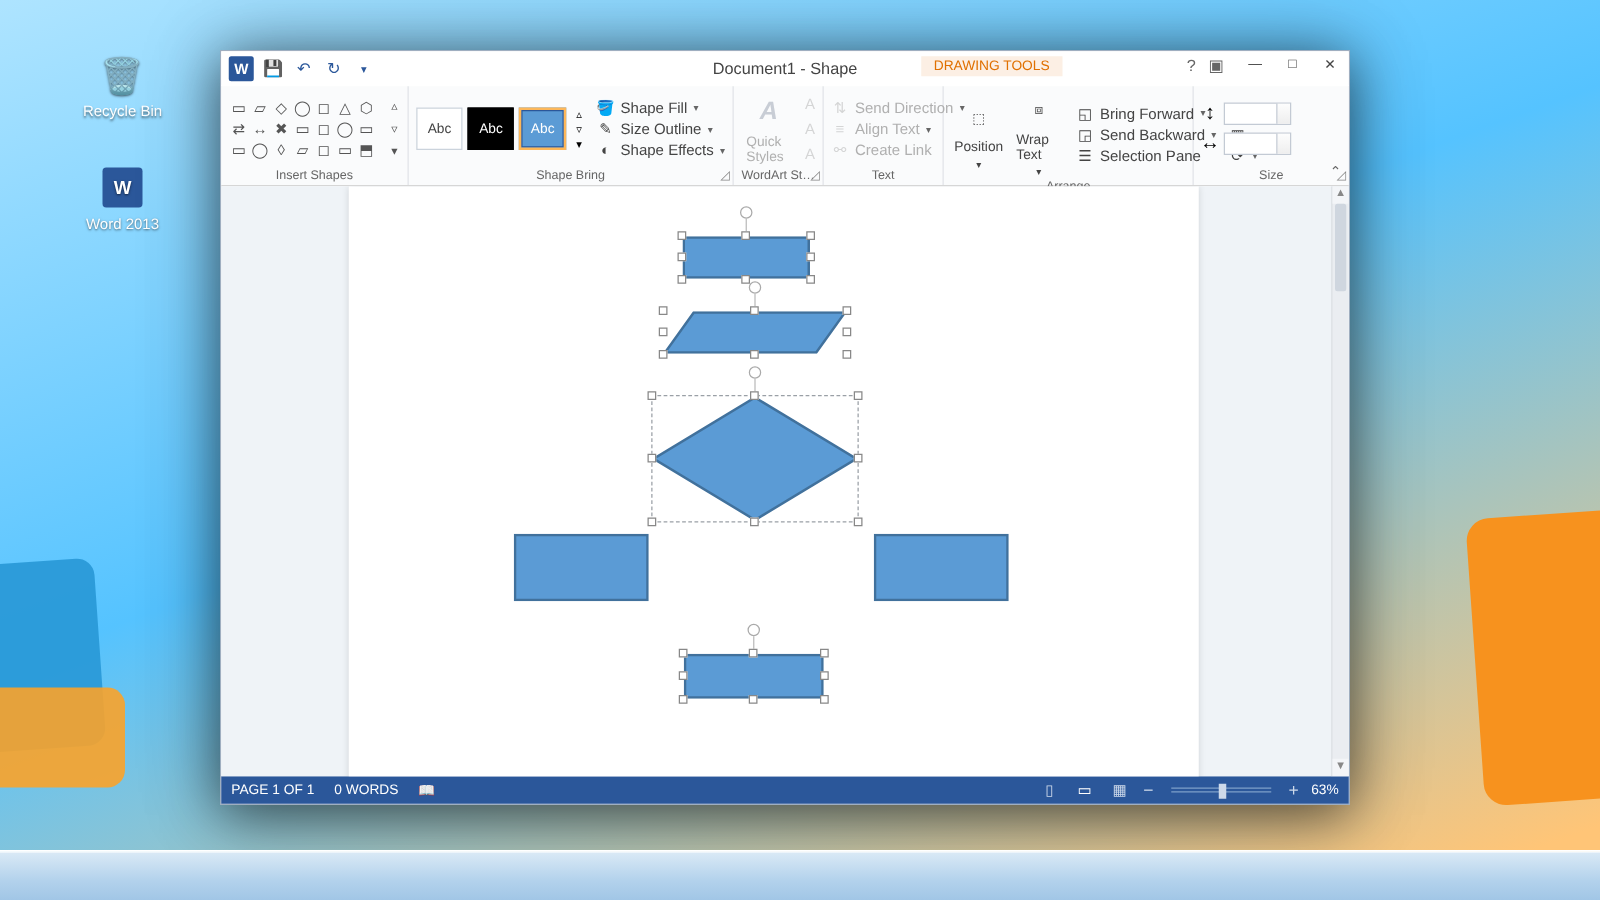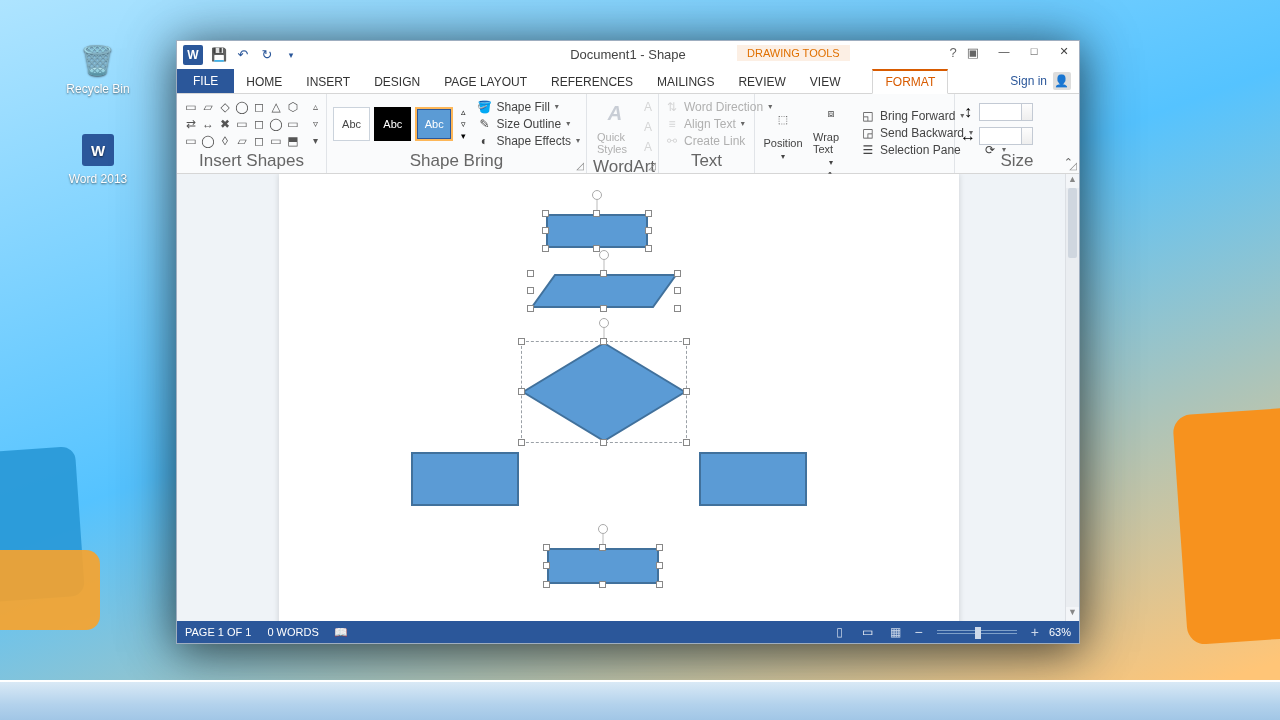--- a/index.html
+++ b/index.html
@@ -28,21 +28,21 @@
   .tabs-row { height: 25px; display: flex; align-items: flex-end; border-bottom: 1px solid #d6d6d6; position: relative; }
   .tab { font-size: 12px; padding: 4px 12px; color: #333; cursor: pointer; }
   .tab.file { background: #2b579a; color: #fff; padding: 5px 16px; }
   .tab.format-active { color: #d85b00; border: 1px solid #d6d6d6; border-bottom: 1px solid #fff; background: #fff; margin-bottom: -1px; border-top: 2px solid #d85b00;}
   .signin { position: absolute; right: 8px; top: 3px; font-size: 12px; color: #2b579a; display: flex; align-items: center; gap: 6px; }
   .signin .user-icn { width: 18px; height: 18px; background: #ddd; border-radius: 2px; display: flex; align-items: center; justify-content: center; font-size: 12px; color: #888; }
 
   .ribbon { height: 80px; border-bottom: 1px solid #d6d6d6; display: flex; background: #fafbfc; position: relative; }
   .ribbon-group { border-right: 1px solid #e1e4e8; display: flex; flex-direction: column; padding: 4px 6px 2px; position: relative; }
   .group-body { flex: 1; display: flex; align-items: center; gap: 4px; }
-  .group-label { font-size: 17px; color: #666; text-align: center; padding-top: 2px; }
+  .group-label { font-size: 10px; color: #666; text-align: center; padding-top: 2px; }
   .launcher { position: absolute; right: 2px; bottom: 2px; font-size: 10px; color: #888; cursor: pointer; }
 
   .shapes-grid { display: grid; grid-template-columns: repeat(7, 16px); grid-auto-rows: 16px; gap: 1px; }
   .shapes-grid span { font-size: 12px; color: #555; text-align: center; line-height: 16px; }
   .shapes-side { display: flex; flex-direction: column; margin-left: 4px; font-size: 10px; color: #555; gap: 4px; }
   .shapes-side span { padding: 1px 4px; }
 
   .style-item { width: 44px; height: 34px; border: 1px solid #cbd3dc; display: flex; align-items: center; justify-content: center; font-size: 11px; cursor: pointer; }
   .style-item.white { background: #fff; color: #444; }
   .style-item.black { background: #000; color: #fff; border-color: #000; }
@@ -126,37 +126,20 @@
         <span>?</span>
         <span>▣</span>
       </div>
       <div class="win-controls">
         <div class="win-btn">—</div>
         <div class="win-btn">□</div>
         <div class="win-btn">✕</div>
       </div>
     </div>
 
-    <div class="tabs-row">
-      <div class="tab file">FILE</div>
-      <div class="tab">HOME</div>
-      <div class="tab">INSERT</div>
-      <div class="tab">DESIGN</div>
-      <div class="tab">PAGE LAYOUT</div>
-      <div class="tab">REFERENCES</div>
-      <div class="tab">MAILINGS</div>
-      <div class="tab">REVIEW</div>
-      <div class="tab">VIEW</div>
-      <div style="width:20px;"></div>
-      <div class="tab format-active">FORMAT</div>
-      <div class="signin">
-        <span>Sign in</span>
-        <span class="user-icn">👤</span>
-      </div>
-    </div>
 
     <div class="ribbon">
 
       <div class="ribbon-group" style="width:150px;">
         <div class="group-body">
           <div class="shapes-grid">
             <span>▭</span>
               <span>▱</span>
               <span>◇</span>
               <span>◯</span>
@@ -233,21 +216,21 @@
         </div>
         <div class="group-label">WordArt St…</div>
         <div class="launcher">◿</div>
       </div>
 
       <div class="ribbon-group" style="width:96px;">
         <div class="group-body">
           <div class="shape-cmds disabled">
             <div class="shape-cmd">
                 <span class="cmd-ico">⇅</span>
-                <span>Word Direction</span>
+                <span>Send Direction</span>
                 <span class="dd">▾</span>
               </div>
             <div class="shape-cmd">
                 <span class="cmd-ico">≡</span>
                 <span>Align Text</span>
                 <span class="dd">▾</span>
               </div>
             <div class="shape-cmd">
                 <span class="cmd-ico">⚯</span>
                 <span>Create Link</span>

